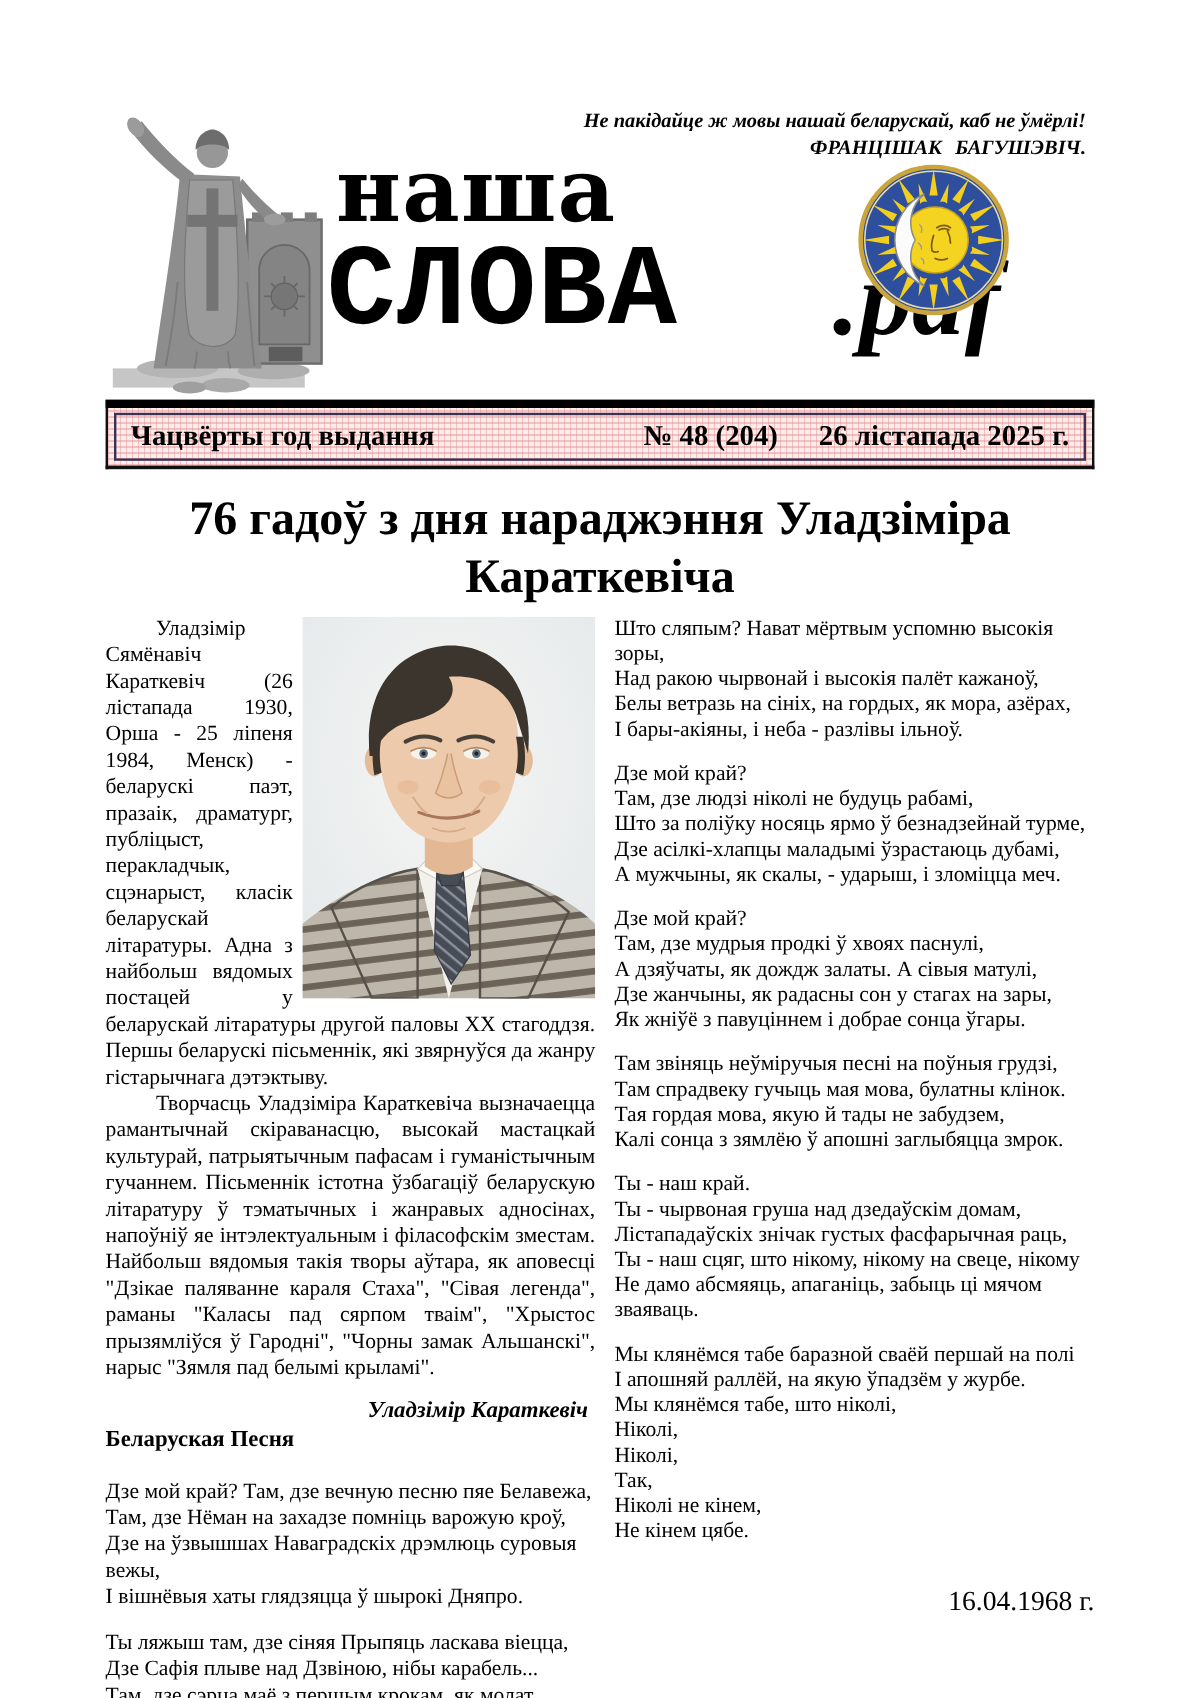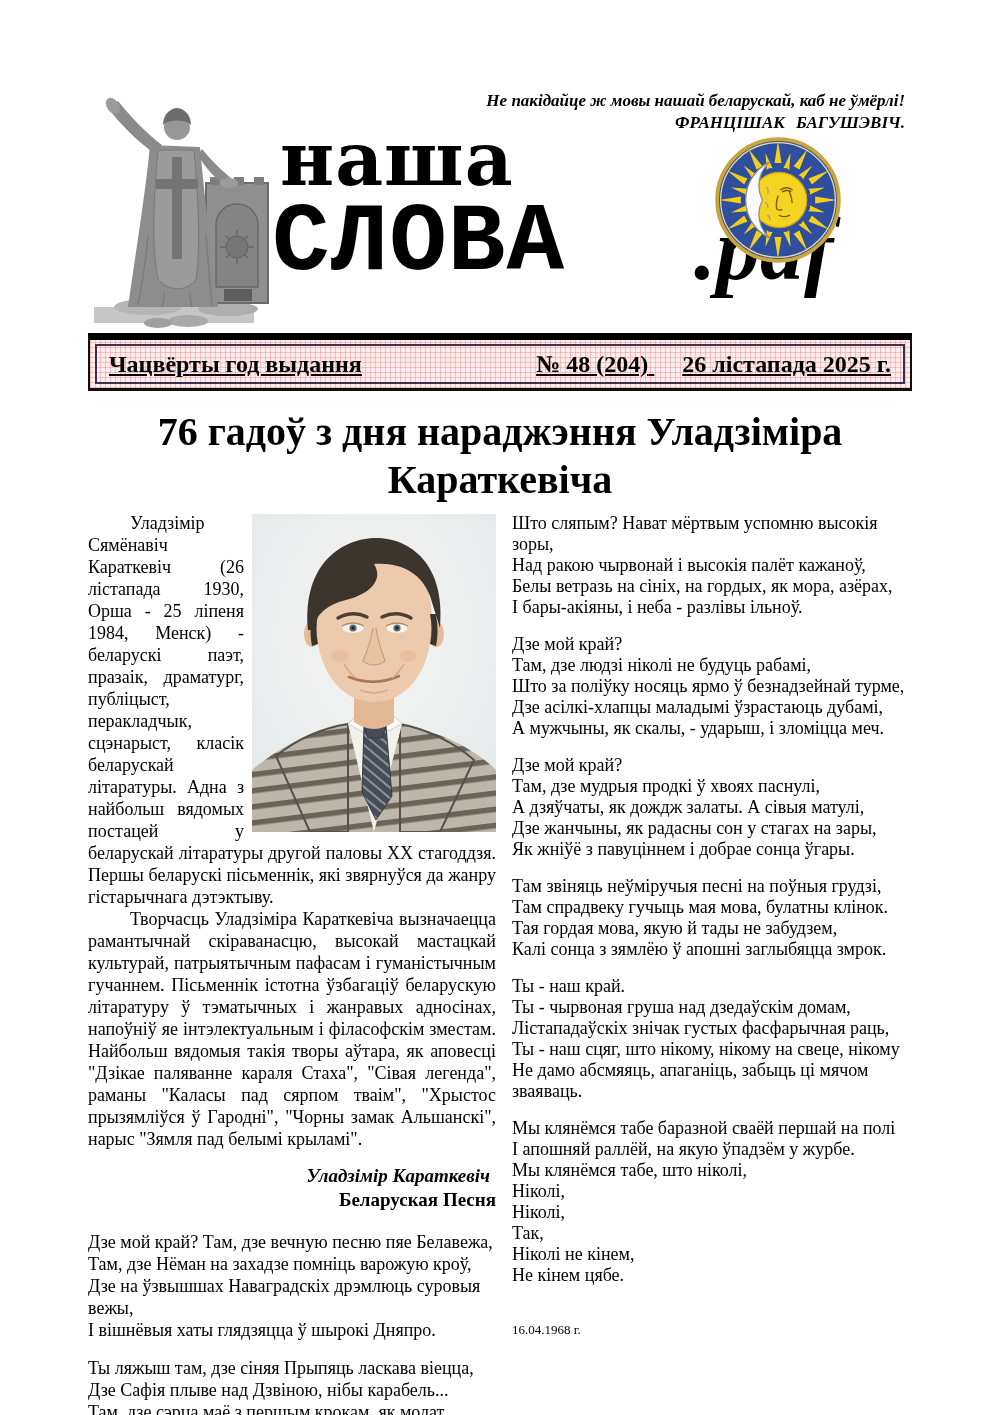--- a/index.html
+++ b/index.html
@@ -41,21 +41,21 @@
     border-right:2px solid #101010; border-bottom:3px solid #101010;
     background-color:#fdecec;
     background-image:
       repeating-linear-gradient(0deg, rgba(224,130,130,.40) 0 1px, transparent 1px 5px),
       repeating-linear-gradient(90deg, rgba(224,130,130,.40) 0 1px, transparent 1px 5px);
     padding:4px 5px;
   }
   .banner-inner {
     height:100%; border:2px solid #3d3050; display:flex; align-items:center;
     justify-content:space-between; padding:2px 12px;
-    font-weight:bold; font-size:24px;text-decoration:underline;
+    font-weight:bold; font-size:24px;
   }
   .banner-right span + span { margin-left:28px; }
   
   .headline {
     position:absolute; left:100px; top:408px; width:800px;
     text-align:center; font-weight:bold; font-size:40px; line-height:1.2;
   }
   
   .columns {
     position:absolute; left:88px; top:512px; width:824px;
@@ -64,25 +64,25 @@
   .col-left  { width:408px; }
   .col-right { width:400px; }
   .portrait { float:right; width:244px; height:318px; margin:2px 0 6px 8px; }
   .para {
     font-size:18px; line-height:22px; text-align:justify; text-indent:42px;
   }
   .author {
     margin-top:15px; font-weight:bold; font-style:italic;
     font-size:19px; text-align:right; padding-right:6px;
   }
-  .poem-title { font-weight:bold; font-size:19px; text-align:right; margin-top:2px; }
+  .poem-title { font-weight:bold; font-size:19px; text-align:left; margin-top:2px; }
   .poem { margin-top:20px; font-size:18px; line-height:22px; }
   .col-right .poem { margin-top:1px; line-height:21px; }
   .pline.blank { height:16px; line-height:16px; }
-  .poem-date { margin-top:36px; font-size:13px; }
+  .poem-date { margin-top:36px; font-size:23px;text-align:right; }
 </style>
 </head>
 <body>
 
 <div class="header">
 
   <div class="epigraph">
     <div>Не пакідайце ж мовы нашай беларускай, каб не ўмёрлі!</div>
     <div class="sig">ФРАНЦІШАК БАГУШЭВІЧ.</div>
   </div>

